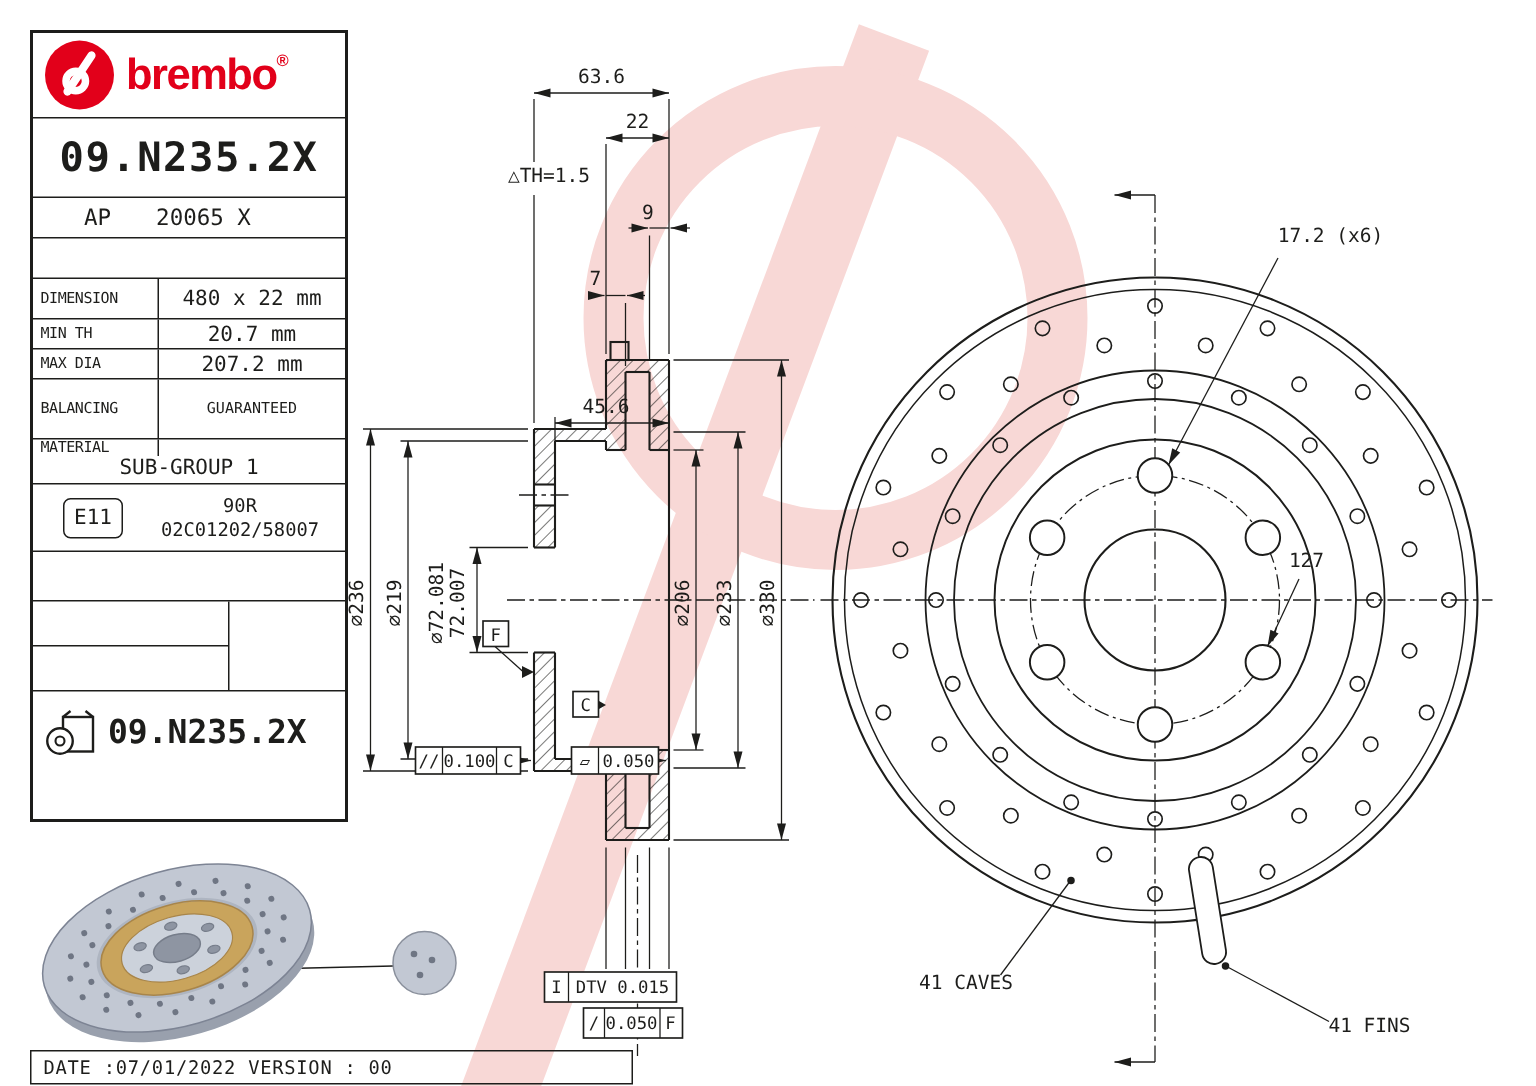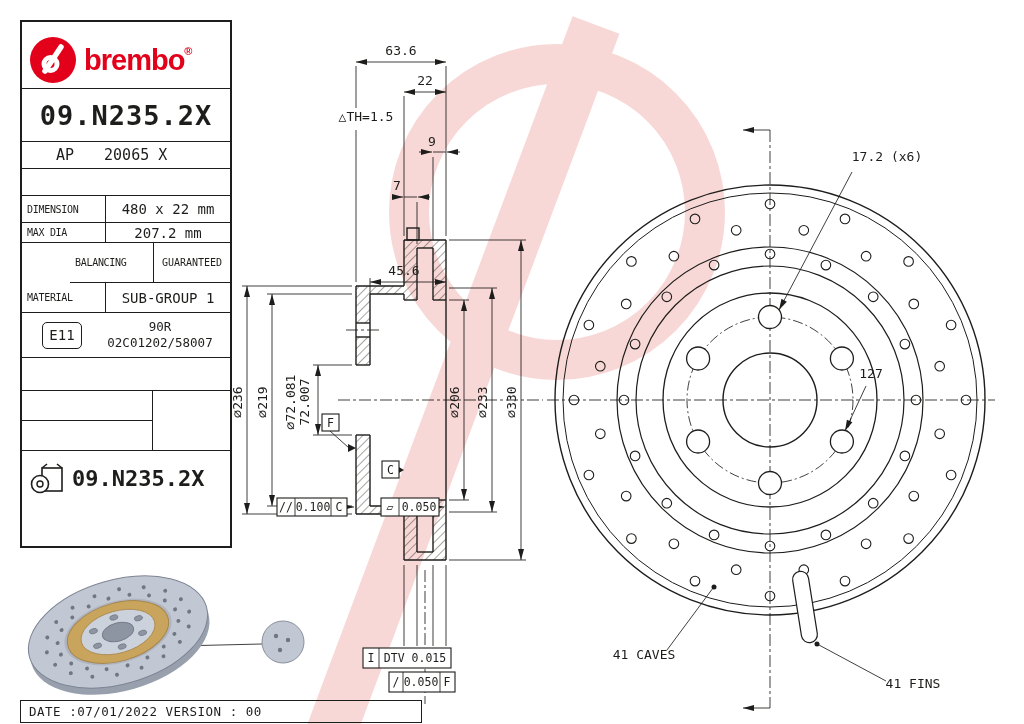--- a/index.html
+++ b/index.html
@@ -8,28 +8,28 @@
     background:#ffffff;color:#1d1d1b;
     font-family:"DejaVu Sans Mono",monospace;
   }
   
   .panel{
     position:absolute;left:20px;top:20px;width:212px;height:528px;
     border:2px solid #1d1d1b;box-sizing:border-box;background:transparent;z-index:2;
   }
   .row{border-bottom:1.5px solid #1d1d1b;box-sizing:border-box;display:flex;align-items:center;}
   .row:last-child{border-bottom:none;}
-  .r-logo{height:57px;padding-left:6px;gap:6px;margin-top:10px;}
+  .r-logo{height:57px;padding-left:6px;gap:6px;}
   .r-pn{height:53px;justify-content:center;font-size:27px;font-weight:bold;letter-spacing:1px;}
   .r-ap{height:27px;padding-left:34px;gap:30px;font-size:15px;}
   .r-blank27{height:27px;}
   .r-spec27{height:27px;}
   .r-spec20{height:20px;}
-  .r-spec40{height:40px;margin-left:48px;}
-  .r-spec30{height:30px;}
+  .r-spec40{height:40px;}
+  .r-spec30{height:30px;flex-direction:column;}
   .r-e11{height:45px;padding-left:20px;gap:8px;}
   .r-blankA{height:33px;}
   .r-blankB{height:60px;align-items:stretch;padding:0;}
   .r-pn2{height:55px;padding-left:8px;gap:8px;font-size:22px;font-weight:bold;}
   .lbl{width:84px;align-self:stretch;display:flex;align-items:center;
        border-right:1.5px solid #1d1d1b;padding-left:5px;box-sizing:border-box;
        font-size:10px;letter-spacing:-0.3px;}
   .val{flex:1;display:flex;justify-content:center;font-size:14px;}
   .val-big{font-size:10px;}
   .wordmark{font-family:"Liberation Sans",sans-serif;font-weight:800;font-size:29px;
@@ -410,20 +410,24 @@
   <div class="row r-ap">
     <span>AP</span>
     <span>20065 X</span>
   </div>
   <div class="row r-blank27"></div>
   <div class="row r-spec27">
     <span class="lbl">DIMENSION</span>
     <span class="val">480 x 22 mm</span>
   </div>
   <div class="row r-spec20">
+    <span class="lbl">MIN TH</span>
+    <span class="val">20.7 mm</span>
+  </div>
+  <div class="row r-spec20">
     <span class="lbl">MAX DIA</span>
     <span class="val">207.2 mm</span>
   </div>
   <div class="row r-spec40">
     <span class="lbl">BALANCING</span>
     <span class="val val-big">GUARANTEED</span>
   </div>
   <div class="row r-spec30">
     <span class="lbl">MATERIAL</span>
     <span class="val">SUB-GROUP 1</span>

